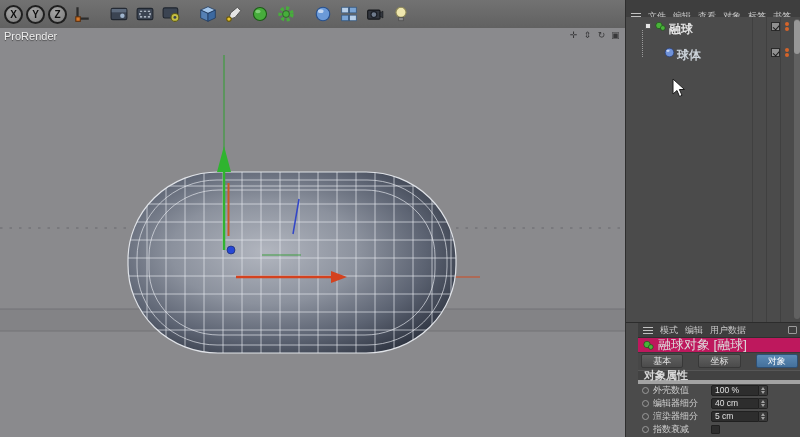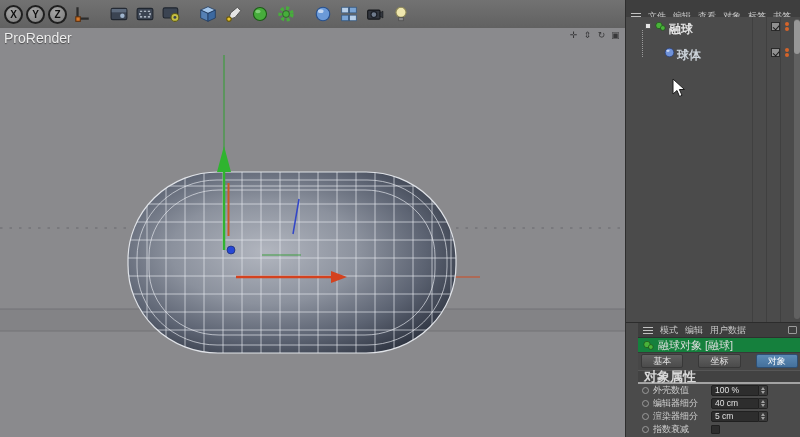--- a/index.html
+++ b/index.html
@@ -10,21 +10,21 @@
   
   .toolbar { position:absolute; left:0; top:0; width:625px; height:28px;
     background:linear-gradient(#727272,#616161); display:flex; align-items:center; padding-left:4px; gap:3px; }
   .axis-btn { width:19px; height:19px; border-radius:50%; background:radial-gradient(circle at 35% 30%, #a4a4a4, #7c7c7c);
     border:2px solid #1f1f1f; color:#0e0e0e; font-weight:bold; font-size:10px; display:flex; align-items:center; justify-content:center; }
   .tool-icon { width:23px; height:24px; display:flex; align-items:center; justify-content:center; border-radius:3px; }
   .tb-gap { width:8px; }
 
   
   .viewport { position:absolute; left:0; top:28px; width:625px; height:409px; background:#8a8a8d; overflow:hidden; }
-  .vp-label { position:absolute; left:4px; top:2px; font-size:14px; color:#ededed; text-shadow:0 1px 1px rgba(0,0,0,.5); z-index:5; }
+  .vp-label { position:absolute; left:4px; top:2px; font-size:11px; color:#ededed; text-shadow:0 1px 1px rgba(0,0,0,.5); z-index:5; }
   .vp-controls { position:absolute; right:4px; top:2px; display:flex; gap:3px; z-index:5; }
   .vp-controls span { font-size:9px; line-height:10px; color:#38383a; width:11px; text-align:center; cursor:pointer; }
   .scene { position:absolute; left:0; top:0; }
 
   
   .right-panel { position:absolute; left:625px; top:0; width:175px; height:437px; background:#4b4b4b; border-left:1px solid #2e2e2e; }
   .menubar { height:33px; background:#3e3e3e; border-bottom:1px solid #2f2f2f; display:flex; align-items:center; gap:7px; padding:0 5px; font-size:9px; color:#c9c9c9; }
   .menubar .mitem { cursor:pointer; white-space:nowrap; }
   .burger { width:10px; height:7px; background:linear-gradient(#c2c2c2 0 1px, transparent 1px 3px, #c2c2c2 3px 4px, transparent 4px 6px, #c2c2c2 6px 7px); flex:0 0 auto; }
 
@@ -37,27 +37,27 @@
   .omcheck { position:absolute; left:129px; top:2px; width:9px; height:9px; background:#909090; border:1px solid #2a2a2a; }
   .omcheck::after { content:''; position:absolute; left:1px; top:1.5px; width:5px; height:2.5px;
     border-left:1.5px solid #1c1c1c; border-bottom:1.5px solid #1c1c1c; transform:rotate(-48deg); }
   .omdots { position:absolute; left:143px; top:1px; }
   .omdots i { display:block; width:4px; height:4px; border-radius:50%; background:#d4642a; margin:1px 0; }
   .om-scrollbar { position:absolute; right:1px; top:2px; width:6px; height:300px; background:#616161; border-radius:3px; }
   .om-thumb { position:absolute; left:0; top:1px; width:6px; height:34px; background:#979797; border-radius:3px; }
 
   
   .am { position:absolute; left:0; top:322px; width:175px; height:115px; background:#4b4b4b; border-top:1px solid #2c2c2c;padding-left:12px; }
-  .am-title { height:15px; background:#15803d; border-bottom:1px solid #383838; display:flex; align-items:center; gap:4px; padding:0 5px; font-size:11px; color:#dedede; }
+  .am-title { height:15px; background:#be185d; border-bottom:1px solid #383838; display:flex; align-items:center; gap:4px; padding:0 5px; font-size:13px; color:#dedede; }
   .am-tabs { height:17px; display:flex; gap:15px; padding:1px 3px 2px 3px; background:#474747; }
   .tab { flex:1; display:flex; align-items:center; justify-content:center; font-size:9px; color:#e4e4e4;
     background:linear-gradient(#616161,#4b4b4b); border:1px solid #383838; border-radius:2px; cursor:pointer; }
   .tab.active { background:linear-gradient(#5b8ab5,#44709b); border-color:#2e4f73; color:#fff; }
-  .am-section { height:14px; background:#424242; border-top:1px solid #565656; border-bottom:2px solid #a3a3a3;
-    display:flex; align-items:center; padding-left:6px; font-size:13px; font-weight:bold; color:#d8d8d8; }
+  .am-section { height:14px; background:#424242; border-top:1px solid #565656; border-bottom:4px solid #a3a3a3;
+    display:flex; align-items:center; padding-left:6px; font-size:11px; font-weight:bold; color:#d8d8d8; }
   .prop-row { height:13px; display:flex; align-items:center; font-size:9px; color:#cfcfcf; padding-left:4px; }
   .keycircle { width:7px; height:7px; border:1px solid #9a9a9a; border-radius:50%; margin-right:4px; flex:0 0 auto; }
   .plabel { width:58px; white-space:nowrap; overflow:hidden; }
   .fieldwrap { display:flex; align-items:center; }
   .field { width:48px; height:11px; background:#2d2d2d; border:1px solid #202020; border-radius:2px 0 0 2px;
     color:#e0e0e0; font-size:8.5px; line-height:9px; padding:0 3px; display:flex; align-items:center; }
   .stepper { width:9px; height:11px; background:#3a3a3a; border:1px solid #232323; border-left:none; border-radius:0 2px 2px 0;
     display:flex; flex-direction:column; align-items:center; justify-content:center; gap:1.5px; cursor:pointer; }
   .stepper .up { width:0; height:0; border-left:2.5px solid transparent; border-right:2.5px solid transparent; border-bottom:3px solid #a2a2a2; }
   .stepper .down { width:0; height:0; border-left:2.5px solid transparent; border-right:2.5px solid transparent; border-top:3px solid #a2a2a2; }

